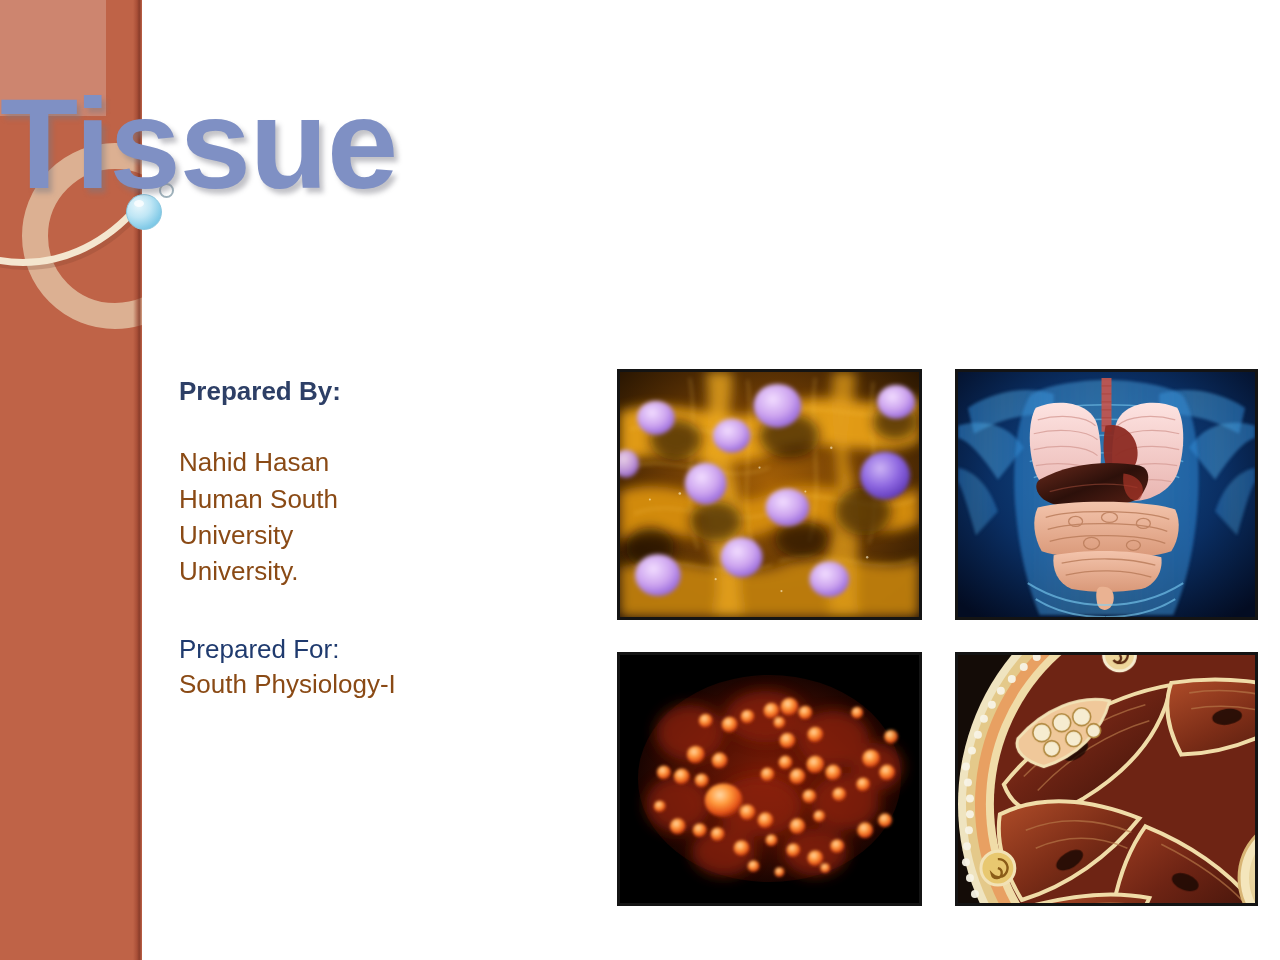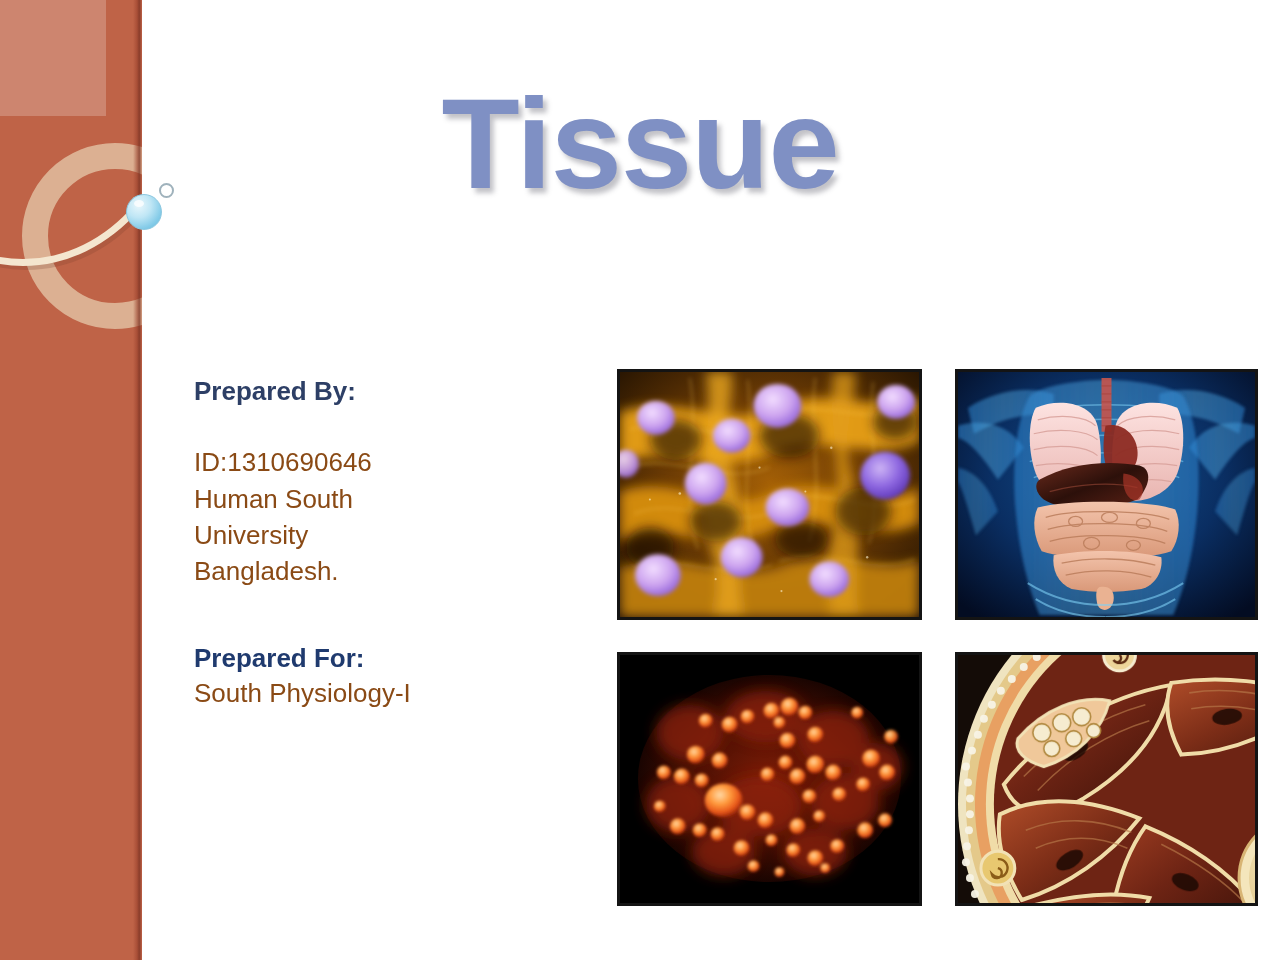--- a/index.html
+++ b/index.html
@@ -109,48 +109,47 @@
     box-sizing: border-box;
     background: rgba(255,255,255,0.0);
   }
 
   
   .title {
     position: absolute;
     left: 0;
     top: 74px;
     width: 1280px;
-    text-align: center;
+    text-align: left;
     font-size: 128px;
     font-weight: bold;
     color: #7f90c4;
     letter-spacing: -1px;
     text-shadow: 4px 5px 5px rgba(120,120,130,0.45);
     line-height: 1.1;
   }
 
   
   .textblock {
     position: absolute;
-    left: 194px;
+    left: 179px;
     top: 374px;
     width: 400px;
   }
   .lbl-strong {
     font-size: 26px;
     font-weight: bold;
     color: #2d3f66;
     line-height: 1.32;
   }
   .lbl-strong2 {
     font-size: 26px;
-    font-weight: bold;
+    font-weight: normal;
     color: #1f3a6e;
     line-height: 1.32;
-    margin-top: 9px;
   }
   .body-line {
     font-size: 26px;
     color: #8a4a15;
     line-height: 1.40;
   }
   .spacer-gap { height: 36px; }
   .spacer-gap2 { height: 42px; }
 
   
@@ -186,24 +185,24 @@
     <div class="sidebar-edge"></div>
   </div>
   <div class="bubble-large"></div>
   <div class="bubble-small"></div>
 
   <div class="title">Tissue</div>
 
   <div class="textblock">
     <div class="lbl-strong">Prepared By:</div>
     <div class="spacer-gap"></div>
-    <div class="body-line">ID:1310690646</div>
+    <div class="body-line">Nahid Hasan</div>
     <div class="body-line">Human South</div>
     <div class="body-line">University</div>
-    <div class="body-line">Bangladesh.</div>
+    <div class="body-line">University.</div>
     <div class="spacer-gap2"></div>
     <div class="lbl-strong2">Prepared For:</div>
     <div class="body-line">South Physiology-I</div>
   </div>
 
   <div class="img-grid">
 
     <div class="photo tl">
       <svg viewBox="0 0 300 246" preserveAspectRatio="none">
         <defs>

